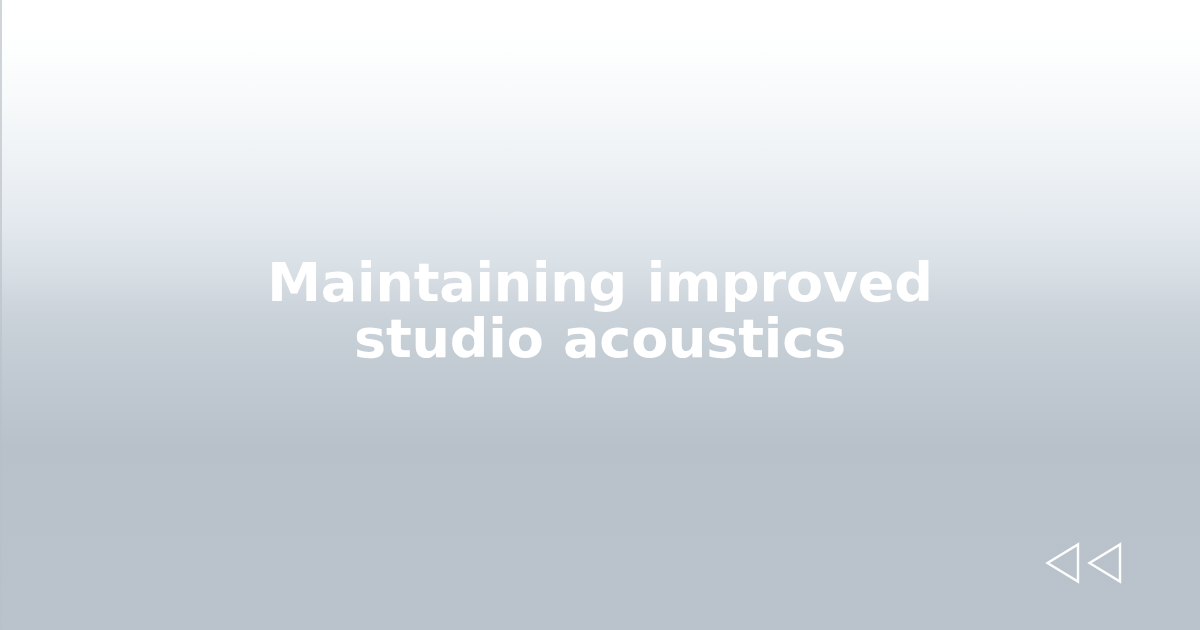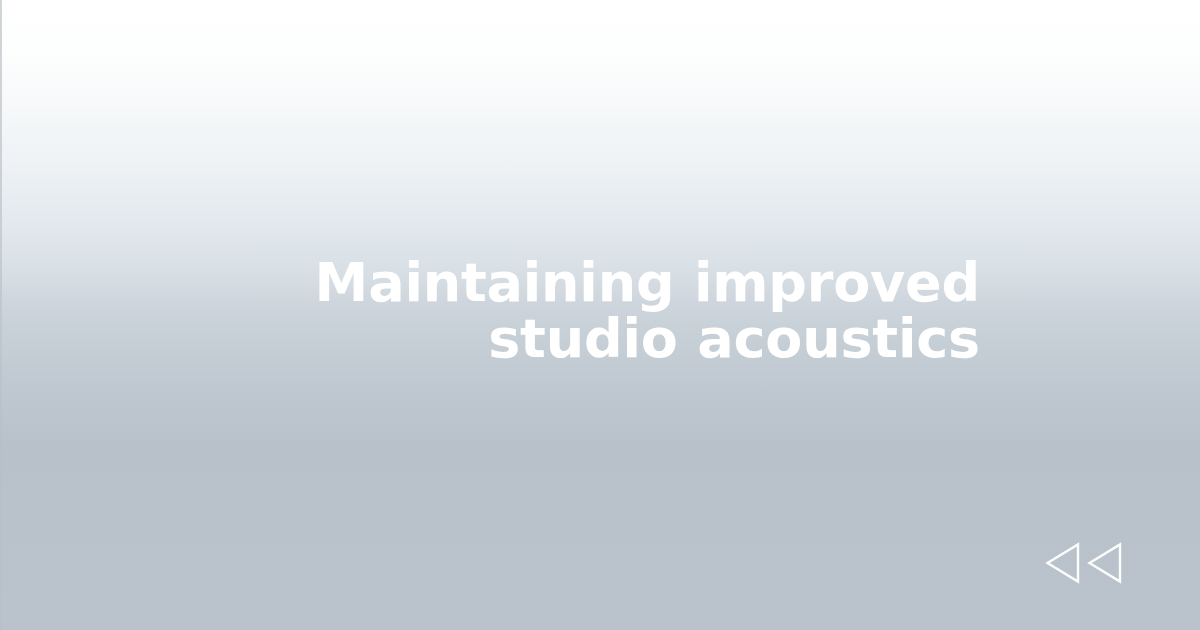--- a/index.html
+++ b/index.html
@@ -67,21 +67,21 @@
     height: 630px;
     display: flex;
     align-items: center;
     justify-content: center;
   }
 
   .headline {
     width: 760px;
     margin: 0;
     padding: 0 0 8px 0;
-    text-align: right;
+    text-align: center;
     color: #ffffff;
     font-family: "DejaVu Sans", "Liberation Sans", sans-serif;
     font-size: 54px;
     font-weight: 700;
     line-height: 56px;
     letter-spacing: -0.2px;
     word-spacing: 1px;
   }
 
   

